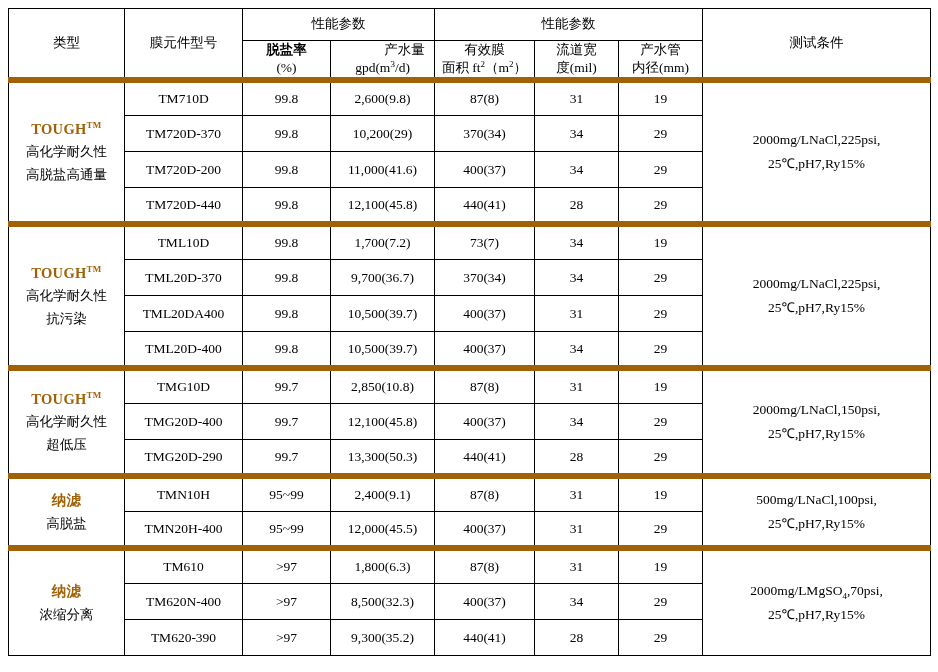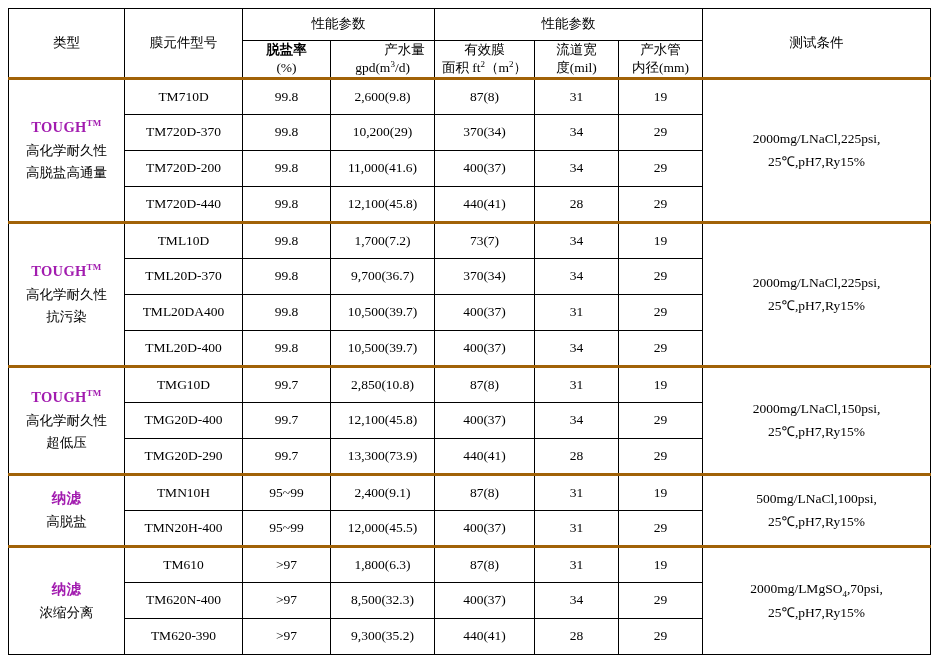--- a/index.html
+++ b/index.html
@@ -63,21 +63,21 @@
   sup, sub { font-size: 9px; line-height: 0; }
 
   
   .type-cell {
     text-align: left;
     padding: 6px 0 6px 8px;
     line-height: 1.65;
     font-size: 13.5px;
   }
   .type-title {
-    color: #a21caf;
+    color: #a16207;
     font-weight: bold;
     font-size: 14.5px;
     letter-spacing: .3px;
   }
   .type-title sup { font-size: 9px; }
   .type-line { display: block; }
 
   
   .model-cell {
     text-align: left;
@@ -87,21 +87,21 @@
   .data-row td { height: 36px; }
 
   .cond-cell {
     font-weight: bold;
     font-size: 13.5px;
     line-height: 1.75;
     padding: 4px 6px;
   }
 
   
-  tr.group-start > td { border-top: 3px solid #a16207; }
+  tr.group-start > td { border-top: 6px solid #a16207; }
 </style>
 </head>
 <body>
 
 <div id="sheet">
   <table class="spec">
     <colgroup>
       <col class="c-type">
         <col class="c-model">
         <col class="c-salt">
@@ -235,21 +235,21 @@
           <td class="model-cell">TMG20D-400</td>
           <td>99.7</td>
           <td>12,100(45.8)</td>
           <td>400(37)</td>
           <td>34</td>
           <td>29</td>
         </tr>
         <tr class="data-row">
           <td class="model-cell">TMG20D-290</td>
           <td>99.7</td>
-          <td>13,300(73.9)</td>
+          <td>13,300(50.3)</td>
           <td>440(41)</td>
           <td>28</td>
           <td>29</td>
         </tr>
         <tr class="data-row group-start">
           <td rowspan="2" class="type-cell">
             <span class="type-line type-title">纳滤</span>
             <span class="type-line">高脱盐</span>
           </td>
           <td class="model-cell">TMN10H</td>

